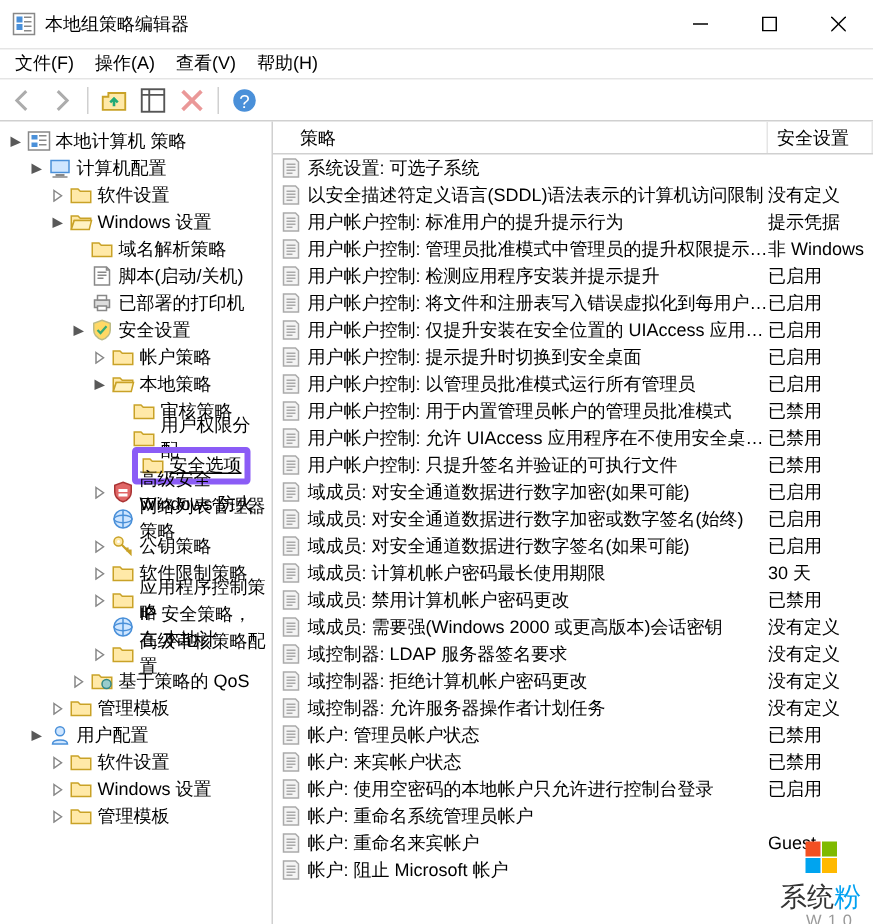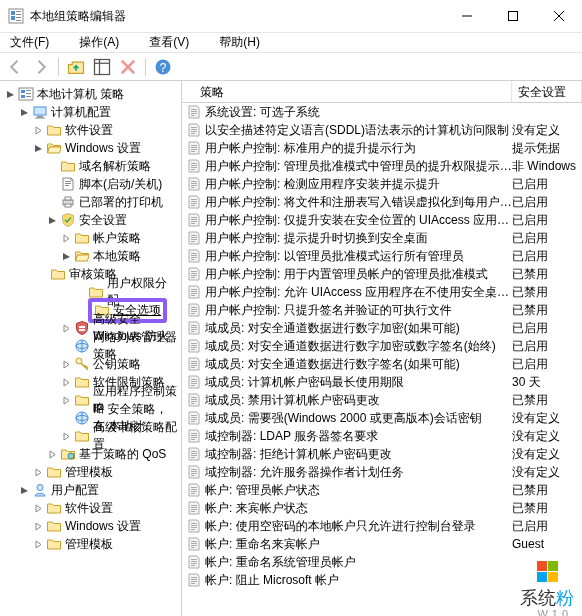--- a/index.html
+++ b/index.html
@@ -8,21 +8,21 @@
 
   
   .titlebar { height: 33px; display: flex; align-items: center; padding-left: 8px; background: #fff; border-bottom: 1px solid #e5e5e5; }
   .titlebar .title-icon { width: 16px; height: 16px; margin-right: 6px; }
   .titlebar .title-text { flex: 1; font-size: 12px; }
   .titlebar .win-controls { display: flex; height: 100%; }
   .titlebar .win-controls .btn { width: 46px; display: flex; align-items: center; justify-content: center; }
   .titlebar .win-controls svg { width: 10px; height: 10px; }
 
   
-  .menubar { height: 20px; display: flex; align-items: center; padding-left: 4px; gap: 18px; border-bottom: 1px solid #e5e5e5; }
+  .menubar { height: 20px; display: flex; align-items: center; padding-left: 4px; gap: 2px; border-bottom: 1px solid #e5e5e5; }
   .menubar .menu-item { padding: 2px 6px; }
 
   
   .toolbar { height: 28px; display: flex; align-items: center; padding-left: 4px; gap: 4px; border-bottom: 1px solid #d0d0d0; }
   .toolbar .tool-btn { width: 22px; height: 22px; display: flex; align-items: center; justify-content: center; border: 1px solid transparent; }
   .toolbar .tool-btn.disabled { opacity: 0.4; pointer-events: none; }
   .toolbar .sep { width: 1px; height: 18px; background: #d0d0d0; margin: 0 2px; }
 
   
   .main { display: flex; height: calc(616px - 30px - 20px - 28px); }
@@ -250,21 +250,21 @@
             <svg viewBox="0 0 9 9">
               <path d="M1 1 L8 5 L1 8 Z" fill="#595959"></path>
             </svg>
           </span>
           <span class="node-icon"><svg viewBox="0 0 16 16">
               <path d="M1.5 4 L6 4 L7.5 5.5 L14.5 5.5 L14.5 7 L3.5 7 L1.5 13 Z" fill="#ffe9a8" stroke="#c9a227" stroke-width="1"></path>
               <path d="M3.5 7 L15 7 L13.5 13 L1.5 13 Z" fill="#fff2c2" stroke="#c9a227" stroke-width="1"></path>
             </svg></span>
           <span>本地策略</span>
         </div>
-        <div class="tree-row" style="padding-left:34px">
+        <div class="tree-row" style="padding-left:72px">
           <span class="expander"></span>
           <span class="node-icon"><svg viewBox="0 0 16 16">
               <path d="M1.5 4 L6 4 L7.5 5.5 L14.5 5.5 L14.5 13 L1.5 13 Z" fill="#ffe9a8" stroke="#c9a227" stroke-width="1"></path>
             </svg></span>
           <span>审核策略</span>
         </div>
         <div class="tree-row" style="padding-left:72px">
           <span class="expander"></span>
           <span class="node-icon"><svg viewBox="0 0 16 16">
               <path d="M1.5 4 L6 4 L7.5 5.5 L14.5 5.5 L14.5 13 L1.5 13 Z" fill="#ffe9a8" stroke="#c9a227" stroke-width="1"></path>
@@ -699,33 +699,33 @@
           <span class="row-setting">已启用</span>
         </div>
         <div class="list-row">
           <span class="row-icon"><svg viewBox="0 0 16 16">
               <path d="M3 2 L11 2 L13 4 L13 14 L3 14 Z" fill="#f4f4f4" stroke="#aaa"></path>
               <rect x="5" y="5" width="6" height="1" fill="#aaa"></rect>
               <rect x="5" y="7" width="6" height="1" fill="#aaa"></rect>
               <rect x="5" y="9" width="6" height="1" fill="#aaa"></rect>
               <rect x="5" y="11" width="4" height="1" fill="#aaa"></rect>
             </svg></span>
+          <span class="row-label">帐户: 重命名系统管理员帐户</span>
+          <span class="row-setting"></span>
+        </div>
+        <div class="list-row">
+          <span class="row-icon"><svg viewBox="0 0 16 16">
+              <path d="M3 2 L11 2 L13 4 L13 14 L3 14 Z" fill="#f4f4f4" stroke="#aaa"></path>
+              <rect x="5" y="5" width="6" height="1" fill="#aaa"></rect>
+              <rect x="5" y="7" width="6" height="1" fill="#aaa"></rect>
+              <rect x="5" y="9" width="6" height="1" fill="#aaa"></rect>
+              <rect x="5" y="11" width="4" height="1" fill="#aaa"></rect>
+            </svg></span>
           <span class="row-label">帐户: 重命名来宾帐户</span>
           <span class="row-setting">Guest</span>
-        </div>
-        <div class="list-row">
-          <span class="row-icon"><svg viewBox="0 0 16 16">
-              <path d="M3 2 L11 2 L13 4 L13 14 L3 14 Z" fill="#f4f4f4" stroke="#aaa"></path>
-              <rect x="5" y="5" width="6" height="1" fill="#aaa"></rect>
-              <rect x="5" y="7" width="6" height="1" fill="#aaa"></rect>
-              <rect x="5" y="9" width="6" height="1" fill="#aaa"></rect>
-              <rect x="5" y="11" width="4" height="1" fill="#aaa"></rect>
-            </svg></span>
-          <span class="row-label">帐户: 重命名系统管理员帐户</span>
-          <span class="row-setting"></span>
         </div>
         <div class="list-row">
           <span class="row-icon"><svg viewBox="0 0 16 16">
               <path d="M3 2 L11 2 L13 4 L13 14 L3 14 Z" fill="#f4f4f4" stroke="#aaa"></path>
               <rect x="5" y="5" width="6" height="1" fill="#aaa"></rect>
               <rect x="5" y="7" width="6" height="1" fill="#aaa"></rect>
               <rect x="5" y="9" width="6" height="1" fill="#aaa"></rect>
               <rect x="5" y="11" width="4" height="1" fill="#aaa"></rect>
             </svg></span>
           <span class="row-label">帐户: 阻止 Microsoft 帐户</span>

